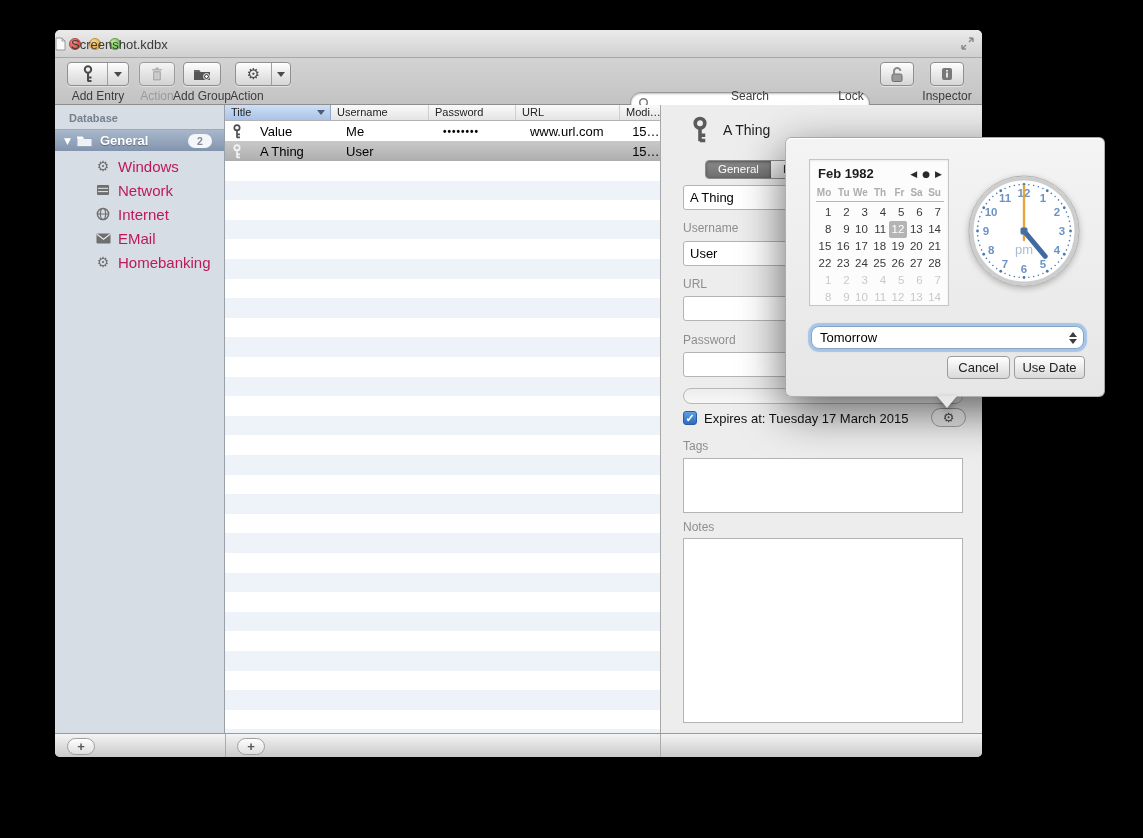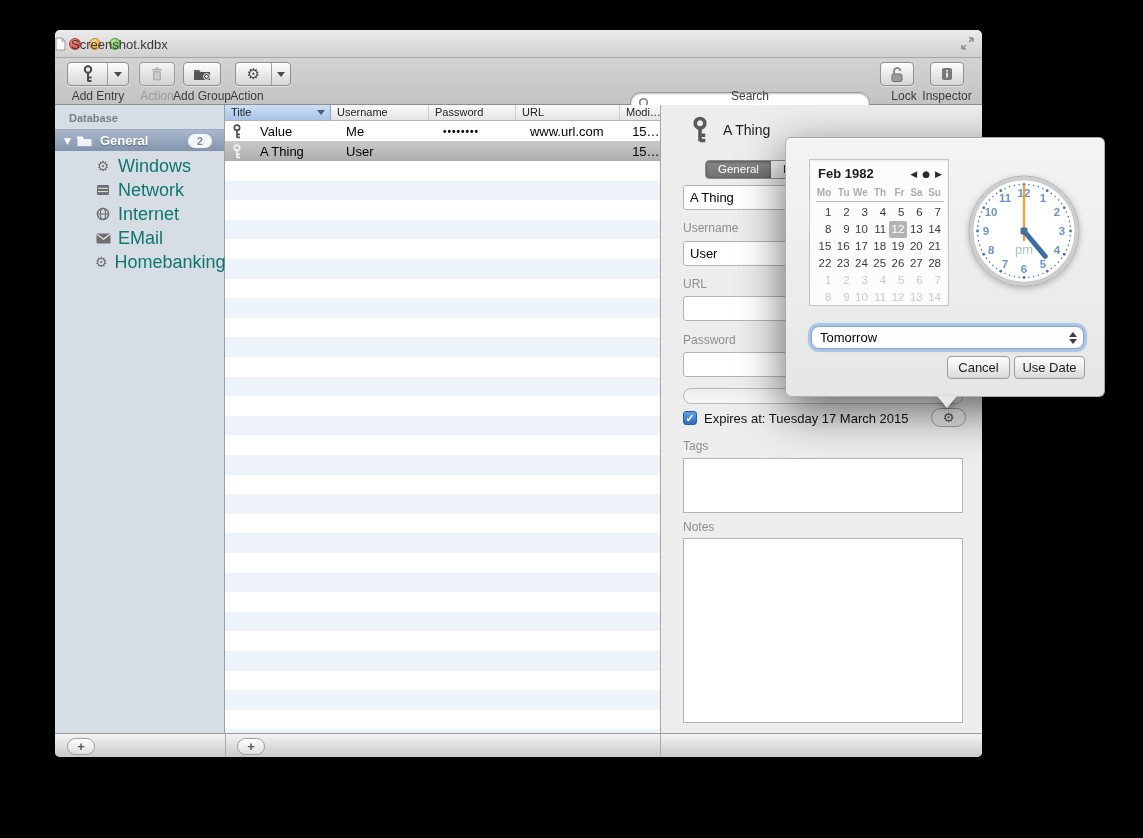--- a/index.html
+++ b/index.html
@@ -41,21 +41,21 @@
   #sidebar { position:absolute; left:0; top:0; width:170px; height:628px; background:#d6dde4; border-right:1px solid #9aa0a8; }
   #sidebar-header { position:absolute; left:14px; top:7px; font-size:11px; font-weight:bold; color:#75818f; }
   #group-row { position:absolute; left:0; top:24px; width:100%; height:22px;
     background:linear-gradient(#a9b8cb,#8294ae); border-top:1px solid #99a9bf; display:flex; align-items:center; }
   #group-disclosure { color:#fff; font-size:9px; margin-left:9px; width:12px; }
   #group-label { color:#fff; font-weight:bold; font-size:13px; text-shadow:0 1px 1px rgba(0,0,0,.35); margin-left:7px; }
   #group-badge { position:absolute; right:12px; top:4px; width:24px; height:14px; border-radius:7px; background:#f4f6f9;
     font-size:10.5px; font-weight:bold; color:#7f8b9b; text-align:center; line-height:14px; }
   .side-item { position:absolute; left:0; width:100%; height:24px; display:flex; align-items:center; }
   .side-icon { width:16px; margin-left:40px; display:flex; justify-content:center; color:#6f6f6f; font-size:14px; line-height:14px; }
-  .side-label { margin-left:7px; font-size:18px; color:#0f766e; }
+  .side-label { margin-left:7px; font-size:15px; color:#be185d; }
 
   
   #table { position:absolute; left:170px; top:0; width:435px; height:628px; background:#fff; overflow:hidden; }
   #table-header { position:absolute; left:0; top:0; width:100%; height:16px; display:flex;
     background:linear-gradient(#fafafa,#e4e4e4); border-bottom:1px solid #b3b3b3; }
   .th { font-size:11px; color:#222; padding:1px 0 14px 6px; border-right:1px solid #cfcfcf; position:relative; }
   .th.sorted { background:linear-gradient(#cfdff5,#a8c4e8); border-right:1px solid #8fabd0; }
   .sort-arrow { position:absolute; right:5px; top:5px; width:0; height:0; border-left:4px solid transparent; border-right:4px solid transparent; border-top:5px solid #4c5c72; }
   .trow { position:absolute; left:0; width:100%; height:20px; display:flex; align-items:center; font-size:13px; color:#000;gap:8px; }
   .trow .cell { overflow:hidden; white-space:nowrap; }
@@ -204,21 +204,21 @@
       <input id="search-input" value="" style="">
     </div>
     <div class="tb-label" style="left:575px;width:240px;">Search</div>
 
     <div class="tb-btn" style="left:825px;width:34px;">
       <svg width="16" height="17" viewBox="0 0 16 17">
         <rect x="3" y="8" width="10" height="7.5" rx="1.5" fill="#9a9a9a" stroke="#6e6e6e"></rect>
         <path d="M5,8 V5.5 a3.2,3.2 0 0 1 6.4,-0.6" fill="none" stroke="#8a8a8a" stroke-width="2"></path>
       </svg>
     </div>
-    <div class="tb-label" style="left:822px;width:54px;">Lock</div>
+    <div class="tb-label" style="left:769px;width:54px;">Lock</div>
 
     <div class="tb-btn" style="left:875px;width:34px;">
       <svg width="14" height="14" viewBox="0 0 14 14">
         <rect x="2" y="1" width="10" height="12" rx="2" fill="#787878"></rect>
         <rect x="6.2" y="5.5" width="1.6" height="5" fill="#fff"></rect>
         <rect x="6.2" y="3" width="1.6" height="1.6" fill="#fff"></rect>
       </svg>
     </div>
     <div class="tb-label" style="left:860px;width:64px;">Inspector</div>
   </div>

